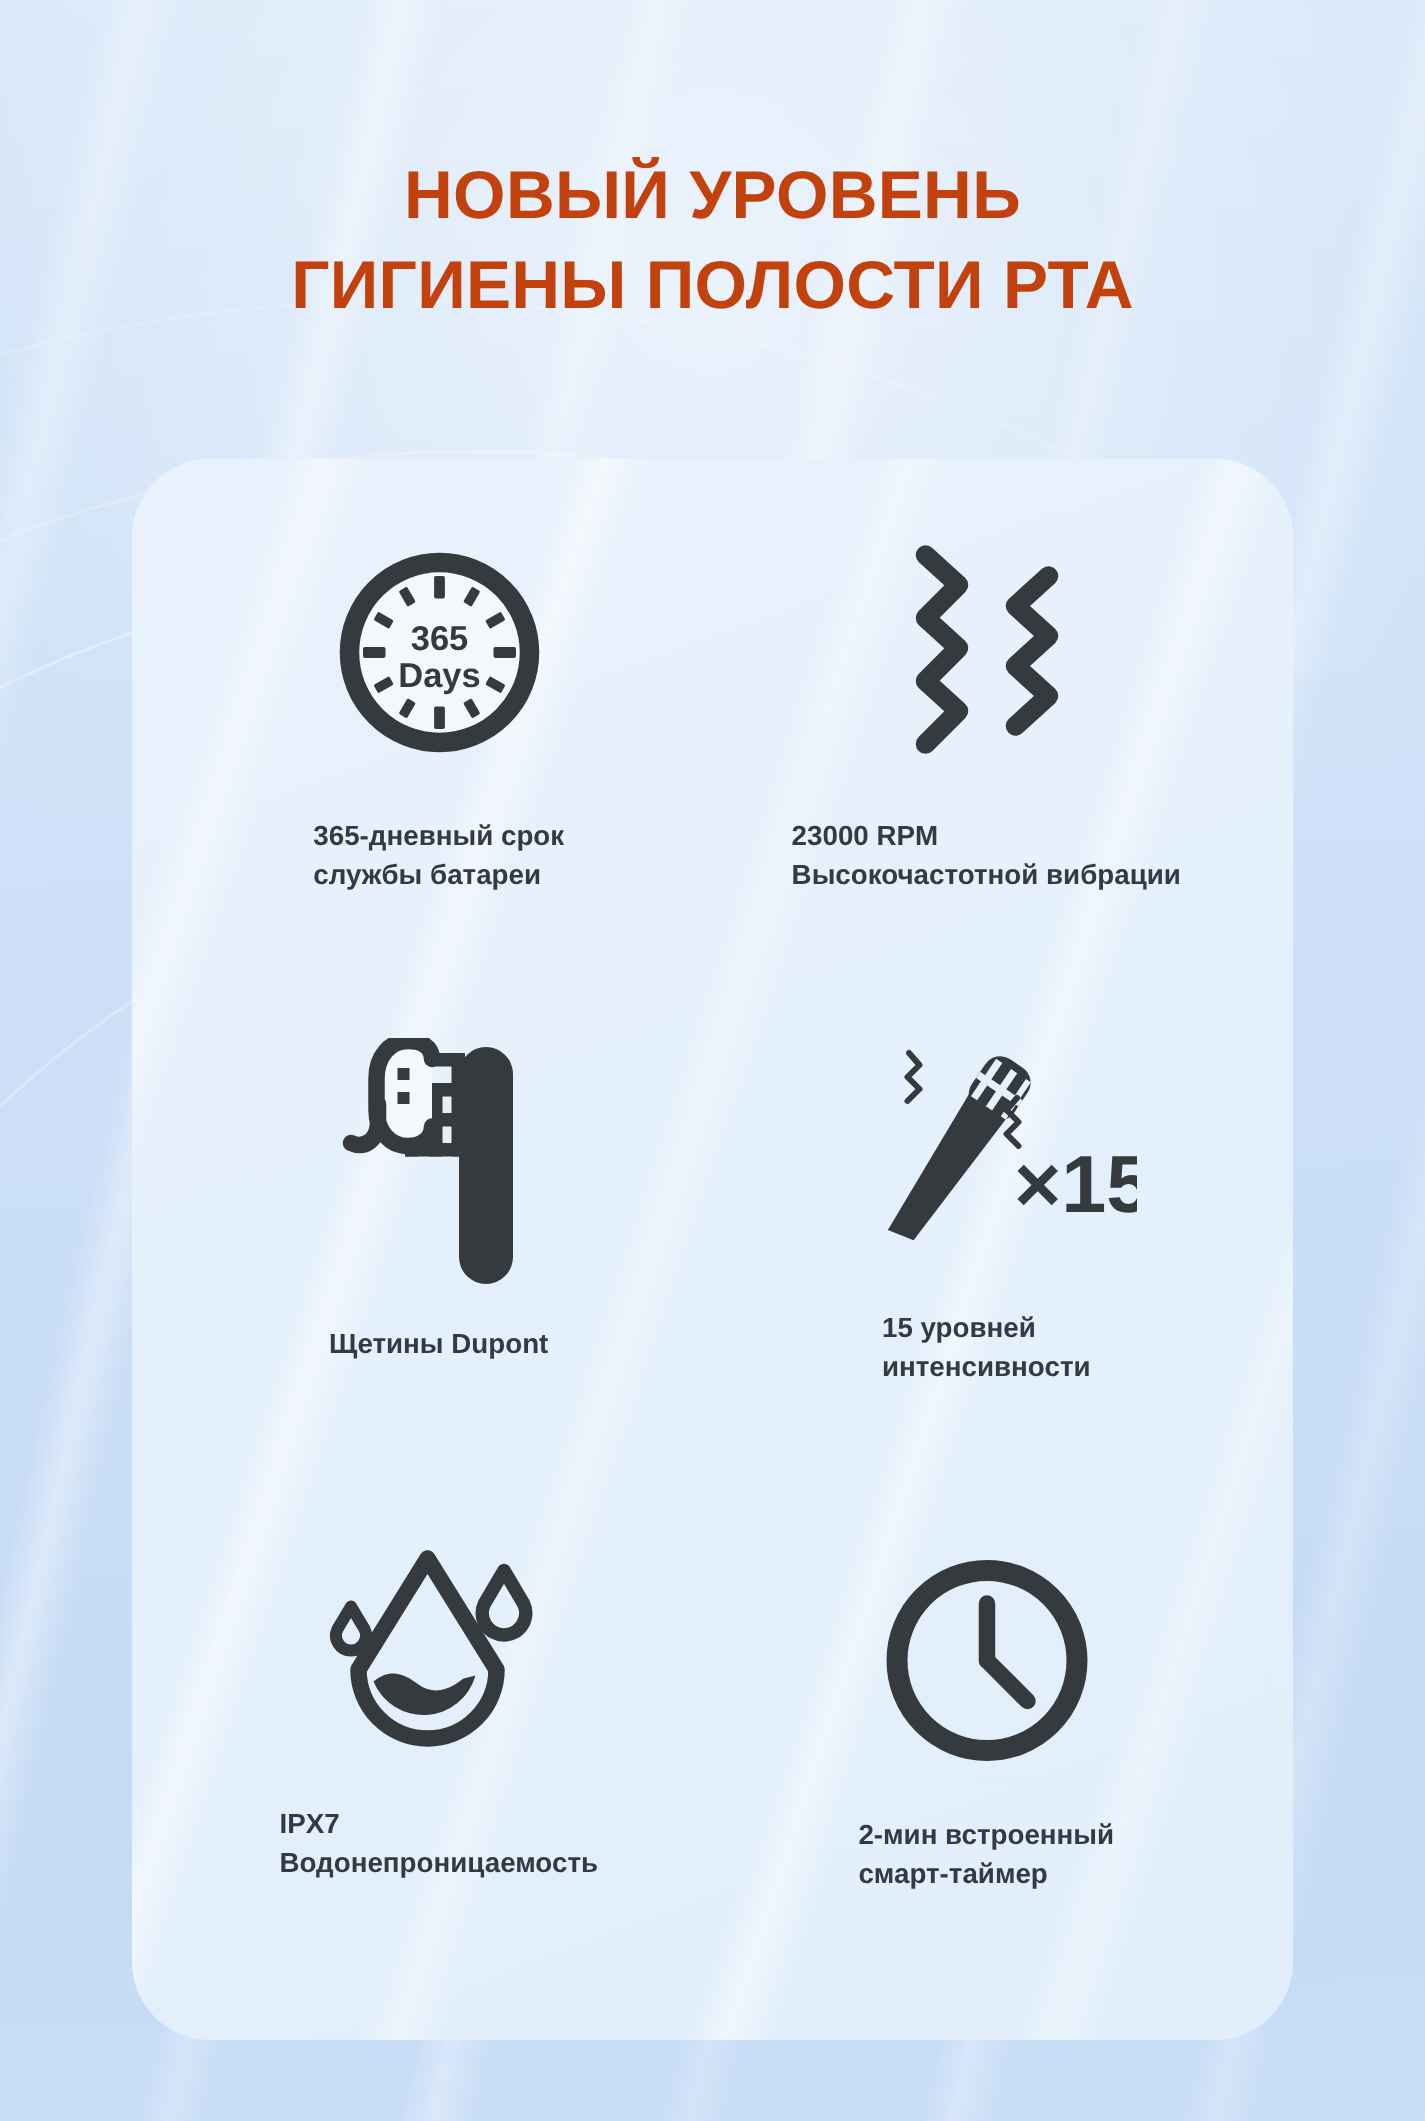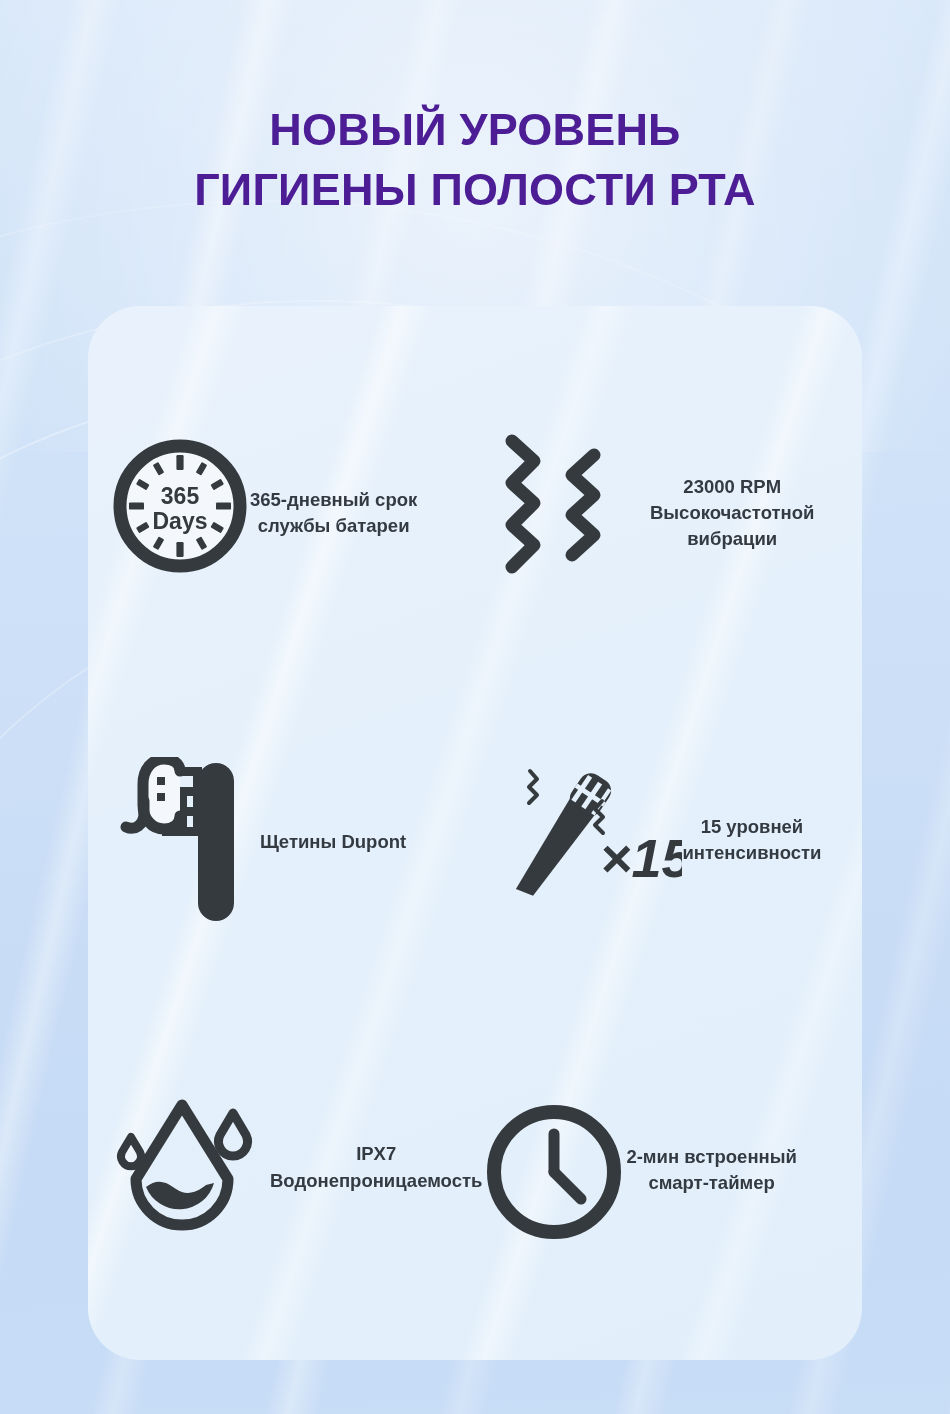--- a/index.html
+++ b/index.html
@@ -78,21 +78,21 @@
     z-index: 1;
     width: 950px;
     height: 1414px;
     box-sizing: border-box;
   }
 
   
   .headline {
     padding-top: 70px;
     text-align: center;
-    color: #4c1d95;
+    color: #c2410c;
     font-weight: 700;
     font-size: 45px;
     line-height: 1.32;
     letter-spacing: 0.2px;
     text-transform: uppercase;
   }
   .headline .hl-line { display: block; white-space: nowrap; }
 
   
   .feature-card {
@@ -130,49 +130,49 @@
     display: grid;
     grid-template-columns: 1fr 1fr;
     grid-template-rows: 1fr 1fr 1fr;
     width: 100%;
     height: 100%;
     box-sizing: border-box;
     padding: 34px 22px 30px 22px;
   }
   .feature-cell {
     display: flex;
-    flex-direction: row;
+    flex-direction: column;
     align-items: center;
     justify-content: flex-start;
     box-sizing: border-box;
   }
   .icon-slot {
     height: 186px;
     display: flex;
     align-items: center;
     justify-content: center;
   }
   .feature-label {
     margin-top: 10px;
-    text-align: center;
+    text-align: left;
     color: #343a42;
     font-weight: 700;
     font-size: 18.5px;
     line-height: 1.42;
     white-space: pre-line;
   }
 
   
   .cell-battery   .icon-slot { margin-top: 2px; }
   .cell-battery   .feature-label { margin-top: 16px; }
   .cell-rpm       .icon-slot { margin-top: 2px; }
   .cell-rpm       .feature-label { margin-top: 16px; }
   .cell-bristles  .icon-slot { margin-top: 14px; }
   .cell-bristles  .feature-label { margin-top: 13px; }
-  .cell-intensity .icon-slot { margin-top: 6px; font-style: italic; }
+  .cell-intensity .icon-slot { margin-top: 6px; }
   .cell-intensity .feature-label { }
   .cell-waterproof .icon-slot { margin-top: 12px; }
   .cell-waterproof .feature-label { margin-top: 5px; }
   .cell-timer     .icon-slot { margin-top: 14px; }
   .cell-timer     .feature-label { }
 
   svg { display: block; }
   .ink { fill: #353a3e; }
   .ink-stroke { stroke: #353a3e; fill: none; }
   .dial-face { fill: #f4f8fc; }

